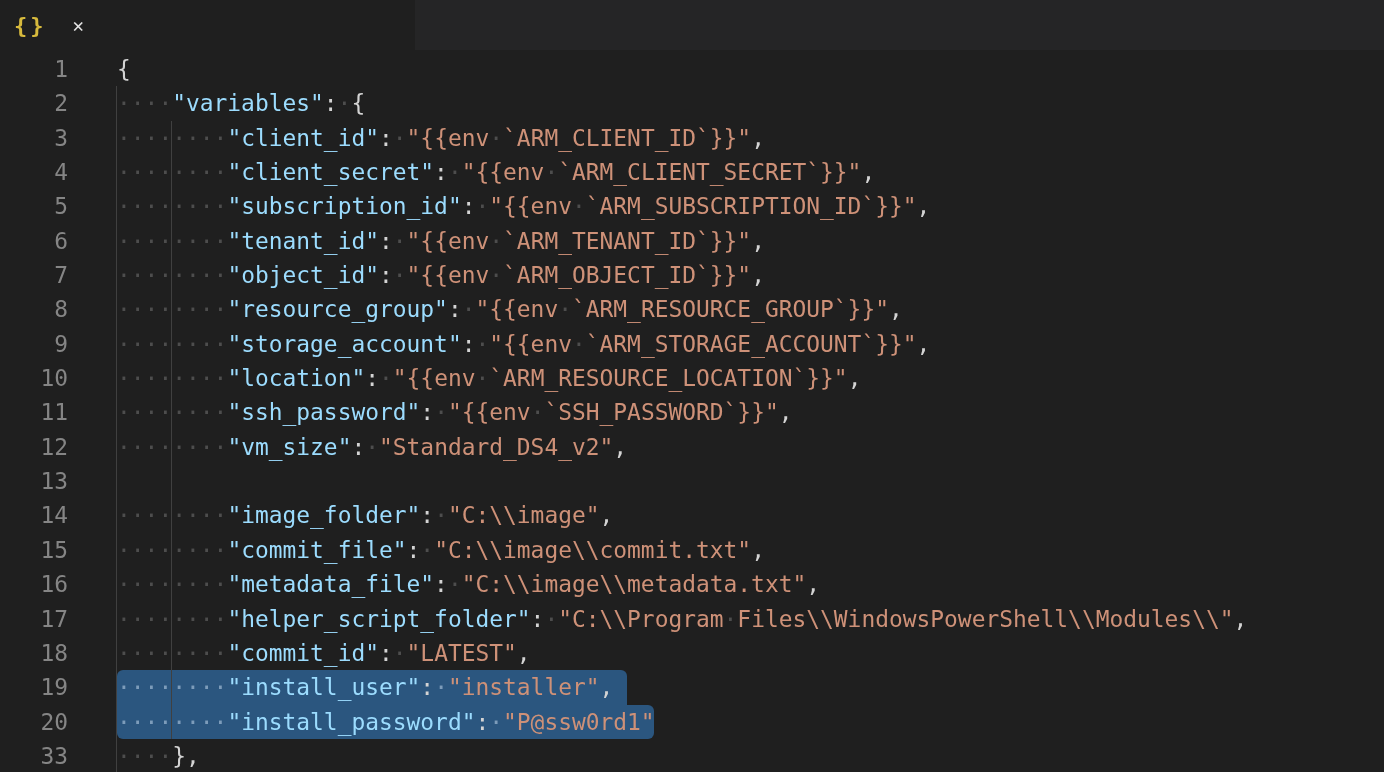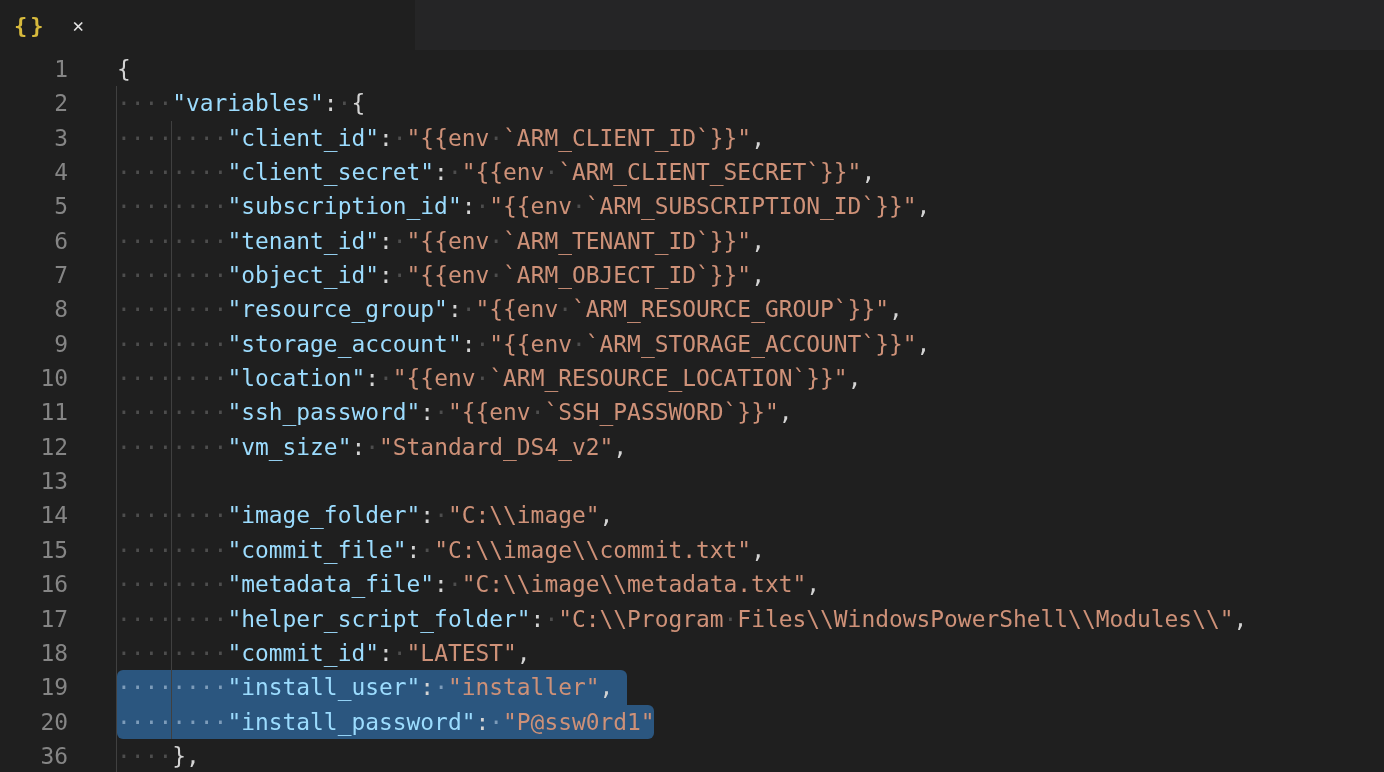--- a/index.html
+++ b/index.html
@@ -55,16 +55,16 @@
       <div class="line"><span class="gutter">11</span><span class="codewrap"><span class="guide" style="left: calc(0ch - 1px);"></span><span class="guide" style="left: calc(4ch - 1px);"></span><span class="toks"><span class="ws">·</span><span class="ws">·</span><span class="ws">·</span><span class="ws">·</span><span class="ws">·</span><span class="ws">·</span><span class="ws">·</span><span class="ws">·</span><span class="tk-k">"ssh_password"</span><span class="tk-p">:</span><span class="ws">·</span><span class="tk-s">"{{env</span><span class="ws">·</span><span class="tk-s">`SSH_PASSWORD`}}"</span><span class="tk-p">,</span></span></span></div>
       <div class="line"><span class="gutter">12</span><span class="codewrap"><span class="guide" style="left: calc(0ch - 1px);"></span><span class="guide" style="left: calc(4ch - 1px);"></span><span class="toks"><span class="ws">·</span><span class="ws">·</span><span class="ws">·</span><span class="ws">·</span><span class="ws">·</span><span class="ws">·</span><span class="ws">·</span><span class="ws">·</span><span class="tk-k">"vm_size"</span><span class="tk-p">:</span><span class="ws">·</span><span class="tk-s">"Standard_DS4_v2"</span><span class="tk-p">,</span></span></span></div>
       <div class="line"><span class="gutter">13</span><span class="codewrap"><span class="guide" style="left: calc(0ch - 1px);"></span><span class="guide" style="left: calc(4ch - 1px);"></span><span class="toks"></span></span></div>
       <div class="line"><span class="gutter">14</span><span class="codewrap"><span class="guide" style="left: calc(0ch - 1px);"></span><span class="guide" style="left: calc(4ch - 1px);"></span><span class="toks"><span class="ws">·</span><span class="ws">·</span><span class="ws">·</span><span class="ws">·</span><span class="ws">·</span><span class="ws">·</span><span class="ws">·</span><span class="ws">·</span><span class="tk-k">"image_folder"</span><span class="tk-p">:</span><span class="ws">·</span><span class="tk-s">"C:\\image"</span><span class="tk-p">,</span></span></span></div>
       <div class="line"><span class="gutter">15</span><span class="codewrap"><span class="guide" style="left: calc(0ch - 1px);"></span><span class="guide" style="left: calc(4ch - 1px);"></span><span class="toks"><span class="ws">·</span><span class="ws">·</span><span class="ws">·</span><span class="ws">·</span><span class="ws">·</span><span class="ws">·</span><span class="ws">·</span><span class="ws">·</span><span class="tk-k">"commit_file"</span><span class="tk-p">:</span><span class="ws">·</span><span class="tk-s">"C:\\image\\commit.txt"</span><span class="tk-p">,</span></span></span></div>
       <div class="line"><span class="gutter">16</span><span class="codewrap"><span class="guide" style="left: calc(0ch - 1px);"></span><span class="guide" style="left: calc(4ch - 1px);"></span><span class="toks"><span class="ws">·</span><span class="ws">·</span><span class="ws">·</span><span class="ws">·</span><span class="ws">·</span><span class="ws">·</span><span class="ws">·</span><span class="ws">·</span><span class="tk-k">"metadata_file"</span><span class="tk-p">:</span><span class="ws">·</span><span class="tk-s">"C:\\image\\metadata.txt"</span><span class="tk-p">,</span></span></span></div>
       <div class="line"><span class="gutter">17</span><span class="codewrap"><span class="guide" style="left: calc(0ch - 1px);"></span><span class="guide" style="left: calc(4ch - 1px);"></span><span class="toks"><span class="ws">·</span><span class="ws">·</span><span class="ws">·</span><span class="ws">·</span><span class="ws">·</span><span class="ws">·</span><span class="ws">·</span><span class="ws">·</span><span class="tk-k">"helper_script_folder"</span><span class="tk-p">:</span><span class="ws">·</span><span class="tk-s">"C:\\Program</span><span class="ws">·</span><span class="tk-s">Files\\WindowsPowerShell\\Modules\\"</span><span class="tk-p">,</span></span></span></div>
       <div class="line"><span class="gutter">18</span><span class="codewrap"><span class="guide" style="left: calc(0ch - 1px);"></span><span class="guide" style="left: calc(4ch - 1px);"></span><span class="toks"><span class="ws">·</span><span class="ws">·</span><span class="ws">·</span><span class="ws">·</span><span class="ws">·</span><span class="ws">·</span><span class="ws">·</span><span class="ws">·</span><span class="tk-k">"commit_id"</span><span class="tk-p">:</span><span class="ws">·</span><span class="tk-s">"LATEST"</span><span class="tk-p">,</span></span></span></div>
       <div class="line selected"><span class="gutter">19</span><span class="codewrap"><span class="selrect sel-first" style="width: calc(37ch);"></span><span class="guide" style="left: calc(0ch - 1px);"></span><span class="guide" style="left: calc(4ch - 1px);"></span><span class="toks"><span class="ws">·</span><span class="ws">·</span><span class="ws">·</span><span class="ws">·</span><span class="ws">·</span><span class="ws">·</span><span class="ws">·</span><span class="ws">·</span><span class="tk-k">"install_user"</span><span class="tk-p">:</span><span class="ws">·</span><span class="tk-s">"installer"</span><span class="tk-p">,</span></span></span></div>
       <div class="line selected"><span class="gutter">20</span><span class="codewrap"><span class="selrect sel-last" style="width: calc(39ch);"></span><span class="guide" style="left: calc(0ch - 1px);"></span><span class="guide" style="left: calc(4ch - 1px);"></span><span class="toks"><span class="ws">·</span><span class="ws">·</span><span class="ws">·</span><span class="ws">·</span><span class="ws">·</span><span class="ws">·</span><span class="ws">·</span><span class="ws">·</span><span class="tk-k">"install_password"</span><span class="tk-p">:</span><span class="ws">·</span><span class="tk-s">"P@ssw0rd1"</span></span></span></div>
-      <div class="line"><span class="gutter">36</span><span class="codewrap"><span class="guide" style="left: calc(0ch - 1px);"></span><span class="toks"><span class="ws">·</span><span class="ws">·</span><span class="ws">·</span><span class="ws">·</span><span class="tk-p">},</span></span></span></div>
+      <div class="line"><span class="gutter">33</span><span class="codewrap"><span class="guide" style="left: calc(0ch - 1px);"></span><span class="toks"><span class="ws">·</span><span class="ws">·</span><span class="ws">·</span><span class="ws">·</span><span class="tk-p">},</span></span></span></div>
     </div>
 
 </div>
 
 </body></html>

